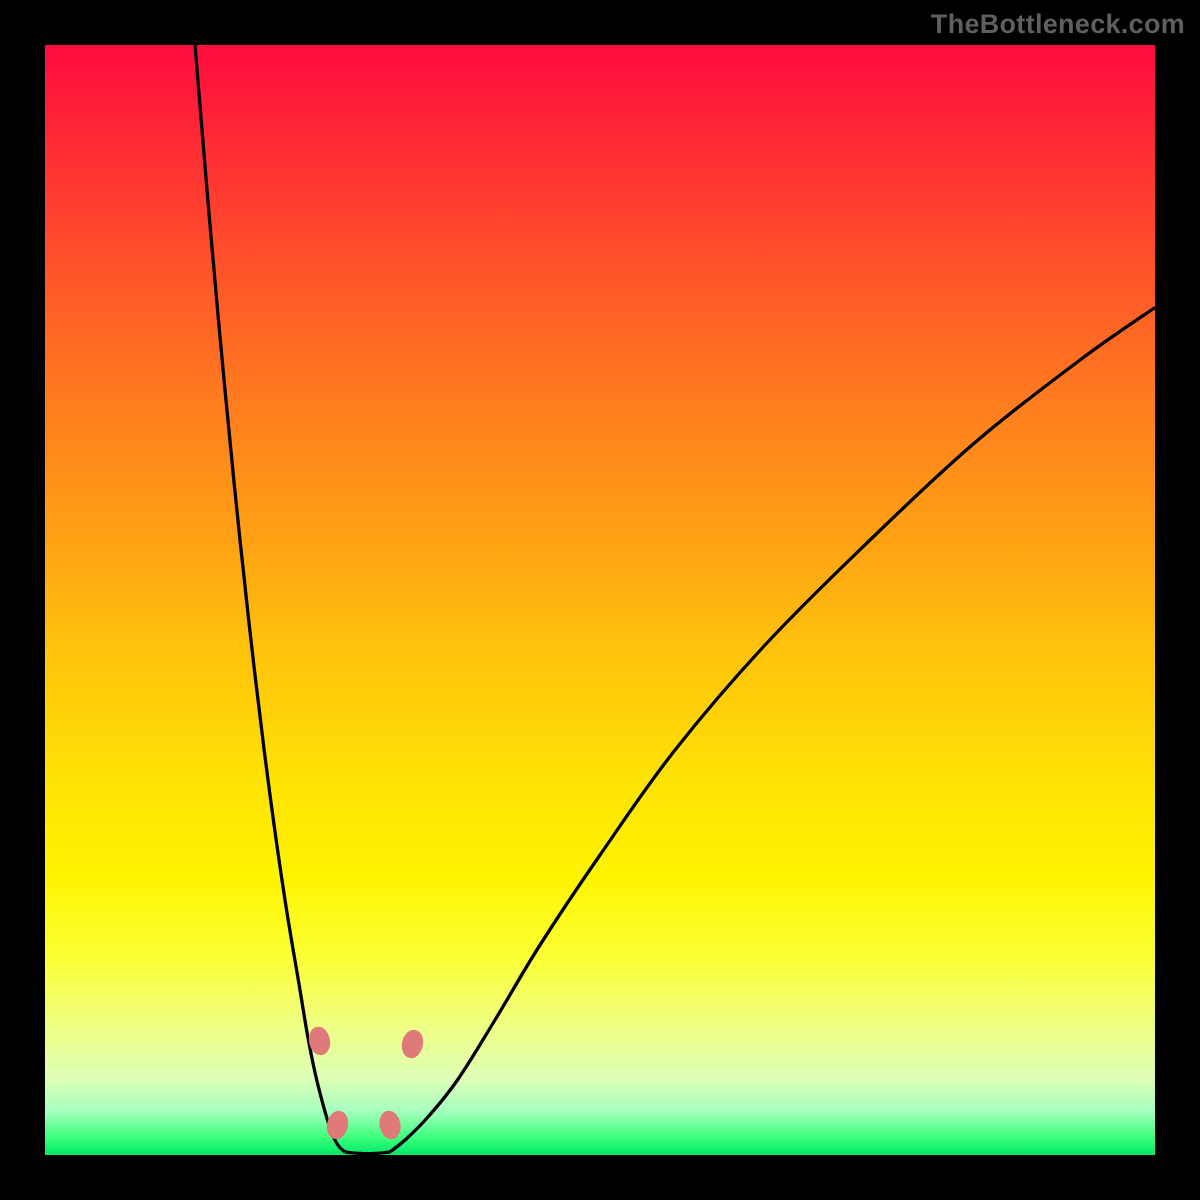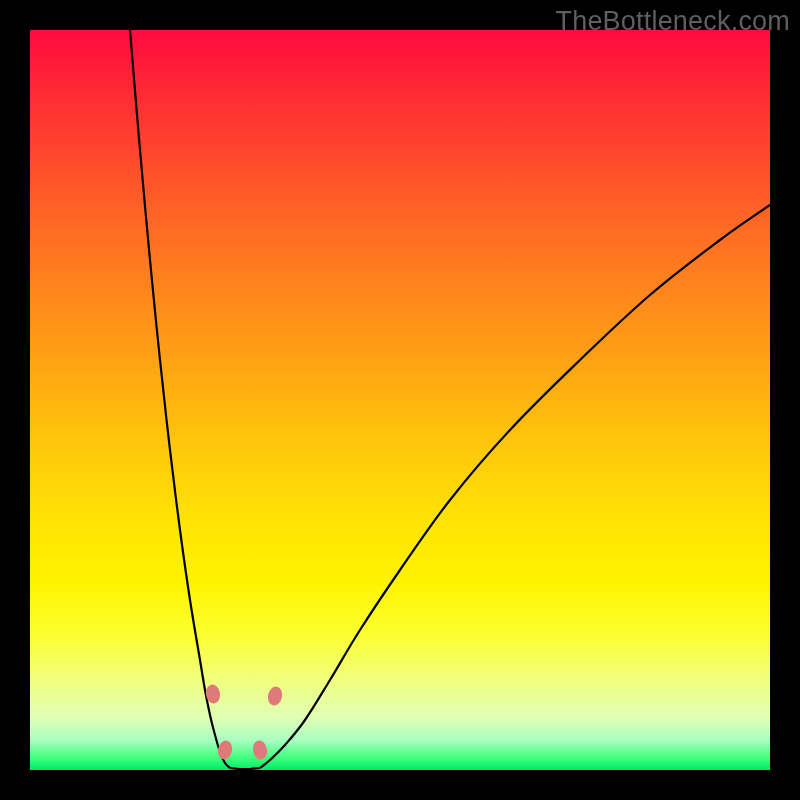--- a/index.html
+++ b/index.html
@@ -30,24 +30,24 @@
       #3bff7a 98.5%,
       #00e868 100%
     );
     overflow: hidden;
   }
   .watermark {
     position: absolute;
     top: 6px;
     right: 10px;
     font-family: Arial, Helvetica, sans-serif;
-    font-size: 27px;
+    font-size: 18px;
     color: #5f5f5f;
     letter-spacing: 0.2px;
-    font-weight: 400;
+    font-weight: 700;
   }
   svg.curve {
     position: absolute;
     left: 0; top: 0;
     width: 740px; height: 740px;
   }
   .curve-path {
     fill: none;
     stroke: #000;
     stroke-width: 2.2;

